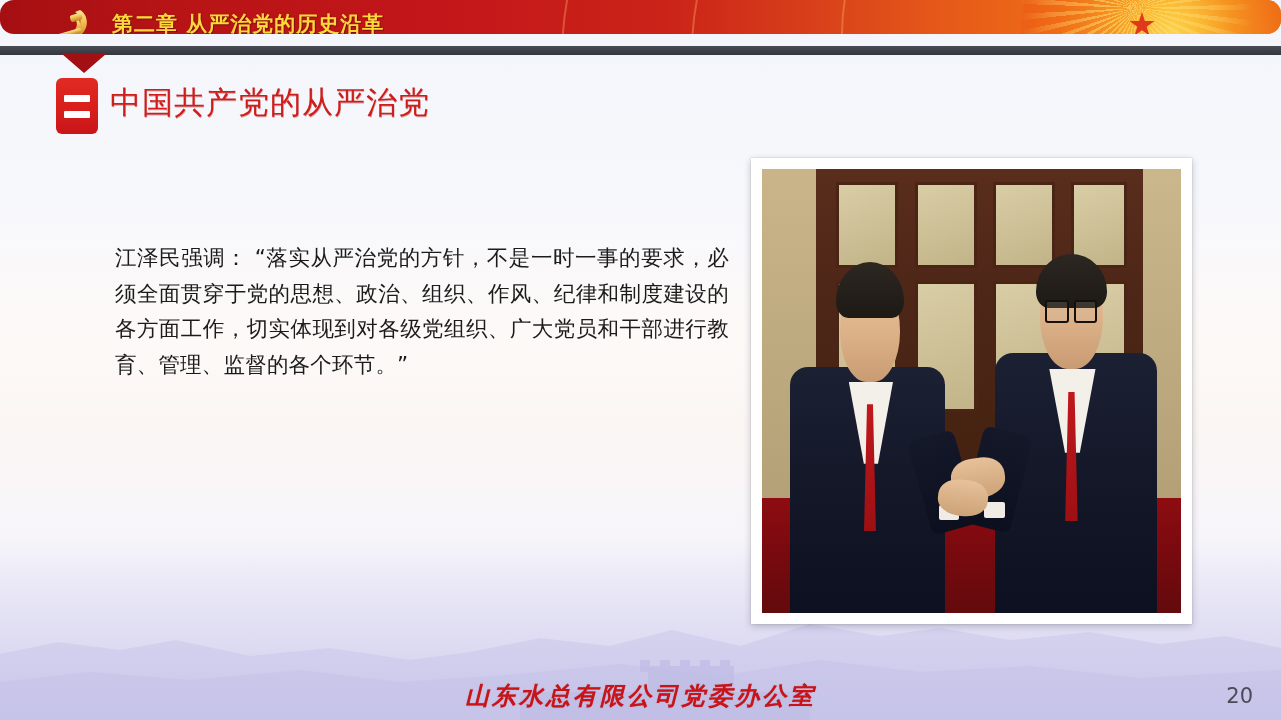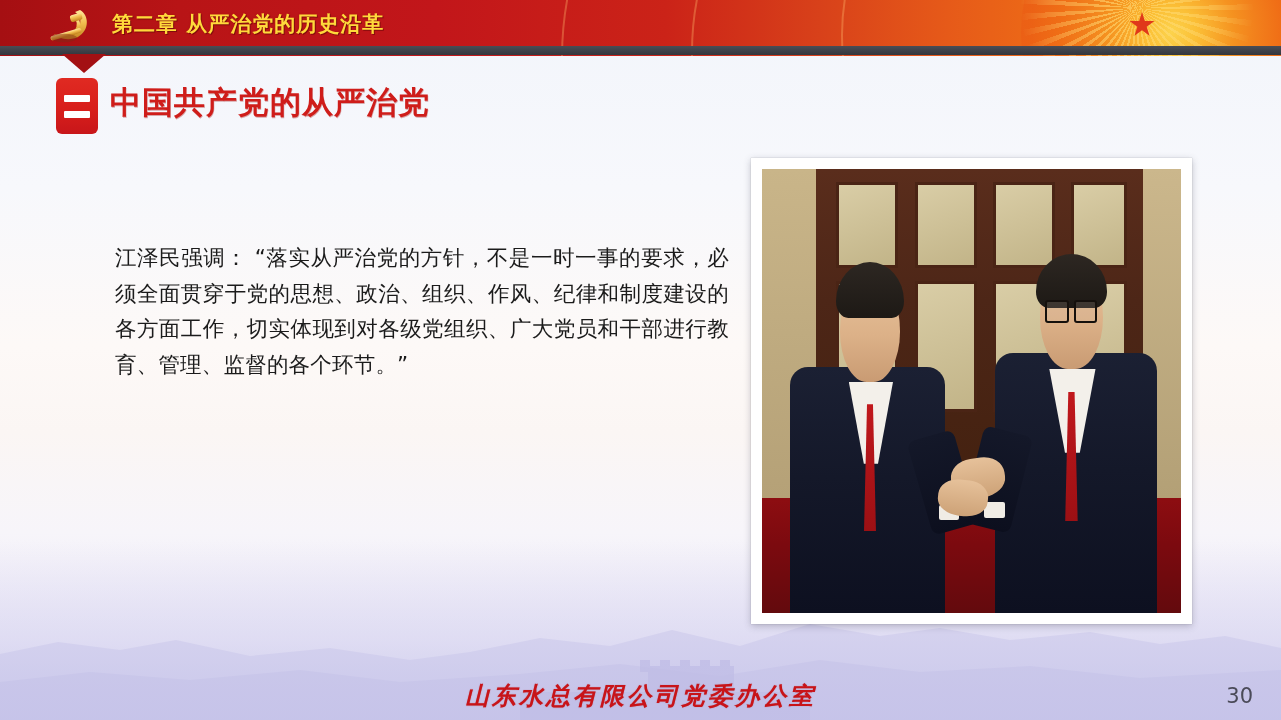--- a/index.html
+++ b/index.html
@@ -23,23 +23,24 @@
     pointer-events:none;
   }
   .bg-haze{
     position:absolute; left:0; bottom:0; width:1281px; height:180px;
     background:linear-gradient(180deg,rgba(214,212,240,0) 0%,rgba(208,206,238,.45) 55%,rgba(198,196,234,.75) 100%);
     pointer-events:none;
   }
 
   
   .banner{
-    position:absolute; top:0; left:0; width:1281px; height:56px;
+    position:absolute; top:0; left:0; width:1281px; height:34px;
     background:linear-gradient(90deg,#a50f12 0%, #b81416 14%, #c2161a 34%, #cb2318 52%, #d8411a 64%, #e65a19 74%, #ef6f16 84%, #f07a15 92%, #ec6c17 100%);
     overflow:hidden;
+    border-radius:14px;
   }
   .banner-burst{
     position:absolute; right:-40px; top:-118px;
     width:300px; height:300px; border-radius:50%;
     background:
       radial-gradient(circle at 50% 50%,
         #fcd34d 0%, #fbbf36 12%, #f8a62a 22%,
         #f59220 30%, #f2801c 40%,
         rgba(240,110,22,.92) 52%,
         rgba(236,95,20,.75) 66%,
@@ -93,21 +94,21 @@
     width:42px; height:56px; border-radius:6px;
     background:linear-gradient(180deg,#e02a22 0%, #d81f1b 55%, #c8161a 100%);
     display:flex; flex-direction:column; justify-content:center; align-items:center; gap:9px;
   }
   .sec-badge .bar{ width:26px; height:7px; background:#fff; border-radius:1px; }
   .sec-badge .num{
     position:absolute; width:0;height:0;overflow:hidden; 
   }
   .sec-title{
     position:absolute; left:110px; top:82px;
-    font-size:31px; font-weight:bold; color:#cf1d1a;
+    font-size:31px; font-weight:normal; color:#cf1d1a;
     letter-spacing:1px; white-space:nowrap;
     text-shadow:0.5px 0.5px 0 rgba(160,20,20,.35);
   }
 
   
   .body-text{
     position:absolute; left:115px; width:614px;
     color:#1b1b1b; font-size:21.5px; line-height:35.5px;
     letter-spacing:0.2px; text-align:justify;margin-top:48px;
   }
@@ -286,15 +287,15 @@
         <div class="ph-arm" style="left:-4%; bottom:22%;width:26%; height:26%;transform:rotate(14deg);"></div>
         <div class="ph-cuff" style="left:2%;  bottom:25%;width:11%; height:4%;"></div>
       </div>
 
       <div class="ph-hand" style="left:45%;bottom:26%;width:13%;height:9%;transform:rotate(-8deg);"></div>
       <div class="ph-hand" style="left:42%;bottom:22%;width:12%;height:8%;transform:rotate(6deg);"></div>
     </div>
   </div>
 
   <div class="footer-seal">山东水总有限公司党委办公室</div>
-  <div class="page-no">30</div>
+  <div class="page-no">20</div>
 
 </div>
 
 </body></html>

